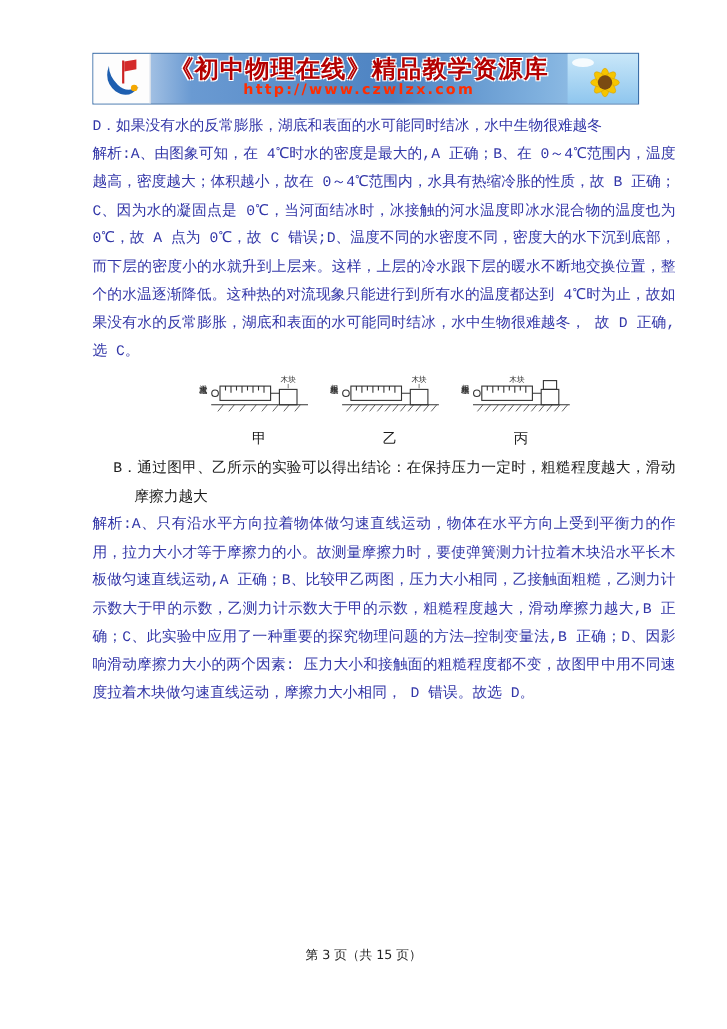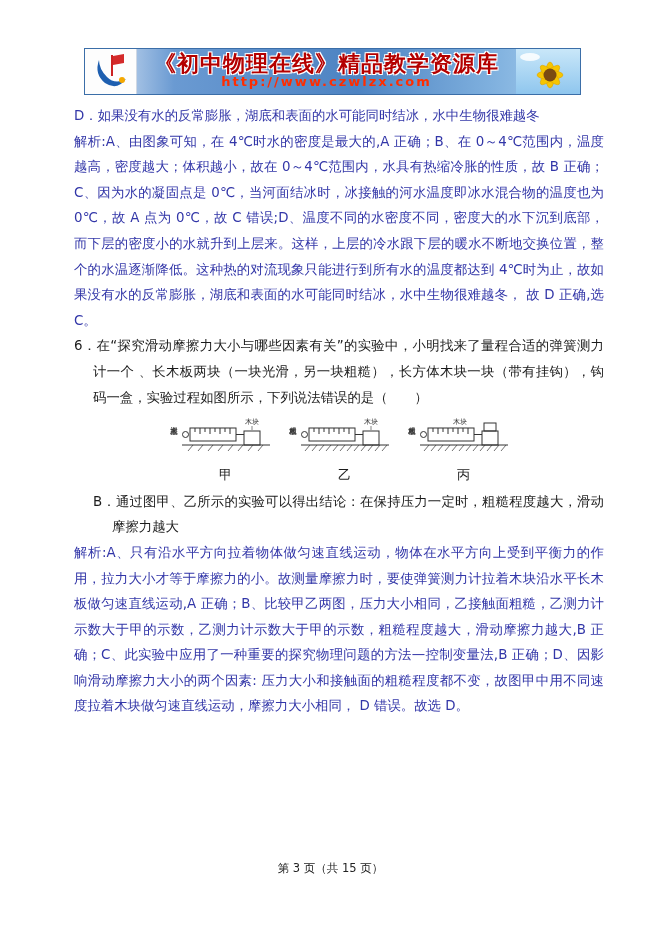--- a/index.html
+++ b/index.html
@@ -29,22 +29,22 @@
   .banner-url {
     font-size:13px; font-weight:bold; color:#ff2d00; letter-spacing:2px; line-height:16px; cursor:pointer;
   }
   .sunflower {
     width:64px; background:linear-gradient(#c9e7f9,#8fc6ee); position:relative;
     display:flex; align-items:center; justify-content:center; overflow:hidden;
   }
 
   
   .content {
-    position:absolute; left:74px; top:103px; width:530px;
-    font-size:13.4px; line-height:25.6px; text-align:justify;
+    position:absolute; left:84px; top:103px; width:530px;
+    font-size:13.4px; line-height:25.6px; text-align:justify;font-family:Liberation Mono, monospace;
   }
   .content p { margin:0; }
   .blue { color:#3236a8; }
   .black { color:#1b1b1b; }
   .hang { padding-left:19px; text-indent:-19px; }
   .options { padding-left:19px; }
   .option { padding-left:19px; text-indent:-19px; color:#1b1b1b; }
 
   
   .figure { display:flex; justify-content:center; gap:16px; margin:5px 0 6px; }
@@ -95,21 +95,20 @@
       </svg>
     </div>
   </div>
 
   <div class="content">
 
     <p class="blue">D．如果没有水的反常膨胀，湖底和表面的水可能同时结冰，水中生物很难越冬</p>
 
     <p class="blue">解析:A、由图象可知，在 4℃时水的密度是最大的,A 正确；B、在 0～4℃范围内，温度越高，密度越大；体积越小，故在 0～4℃范围内，水具有热缩冷胀的性质，故 B 正确；C、因为水的凝固点是 0℃，当河面结冰时，冰接触的河水温度即冰水混合物的温度也为 0℃，故 A 点为 0℃，故 C 错误;D、温度不同的水密度不同，密度大的水下沉到底部，而下层的密度小的水就升到上层来。这样，上层的冷水跟下层的暖水不断地交换位置，整个的水温逐渐降低。这种热的对流现象只能进行到所有水的温度都达到 4℃时为止，故如果没有水的反常膨胀，湖底和表面的水可能同时结冰，水中生物很难越冬， 故 D 正确,选 C。</p>
 
-    <p class="black hang">6．在“探究滑动摩擦力大小与哪些因素有关”的实验中，小明找来了量程合适的弹簧测力计一个 、长木板两块（一块光滑，另一块粗糙），长方体木块一块（带有挂钩），钩码一盒，实验过程如图所示，下列说法错误的是（　　）</p>
 
     <div class="figure">
 
       <div class="setup">
         <span class="board-label">光滑木板</span>
         <svg width="92" height="42" viewBox="0 0 92 42">
           <g stroke="#333" fill="none" stroke-width="1">
             <circle cx="5.5" cy="19.5" r="3"></circle>
             <rect x="10" y="13" width="46" height="13"></rect>
             <path d="M15 13v4 M20 13v6 M25 13v4 M30 13v6 M35 13v4 M40 13v6 M45 13v4 M50 13v6"></path>

